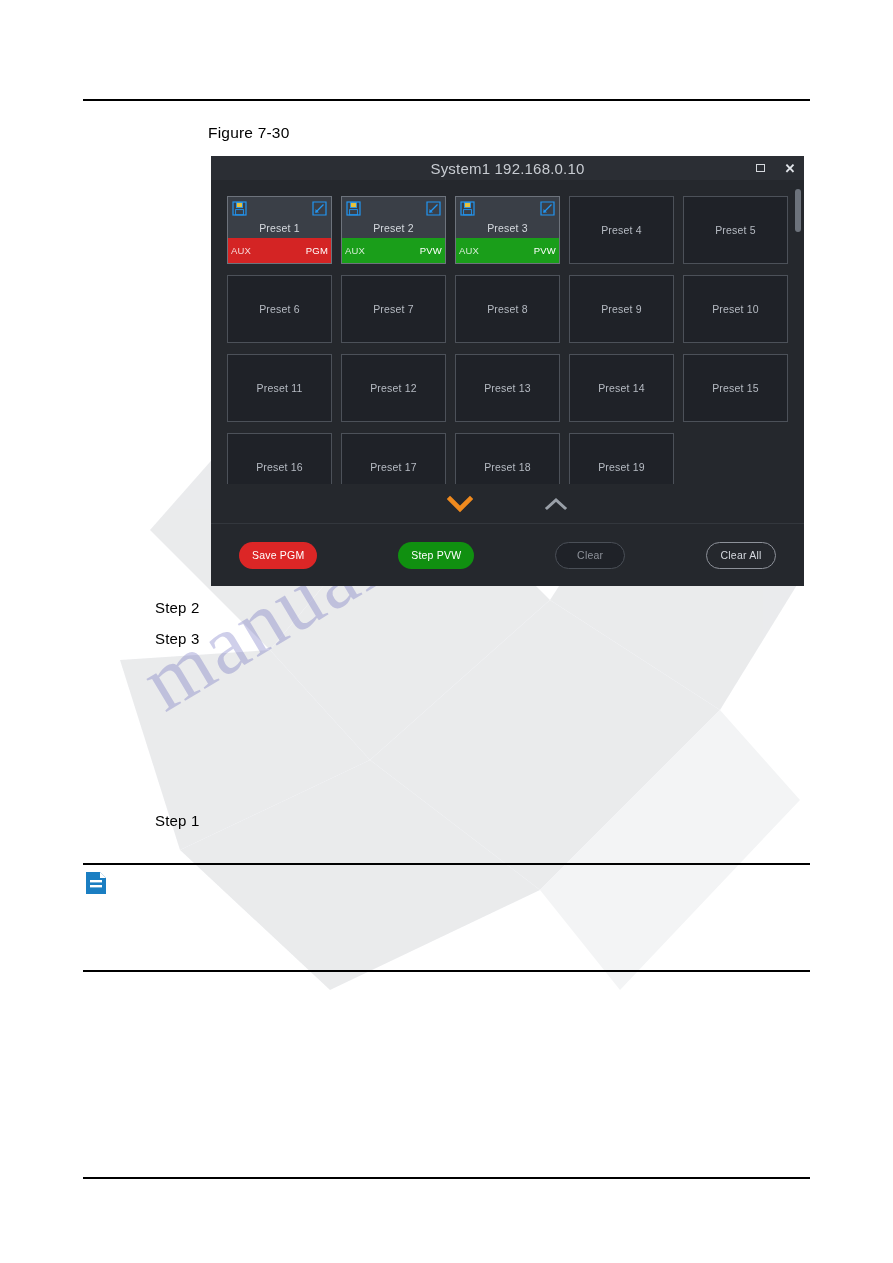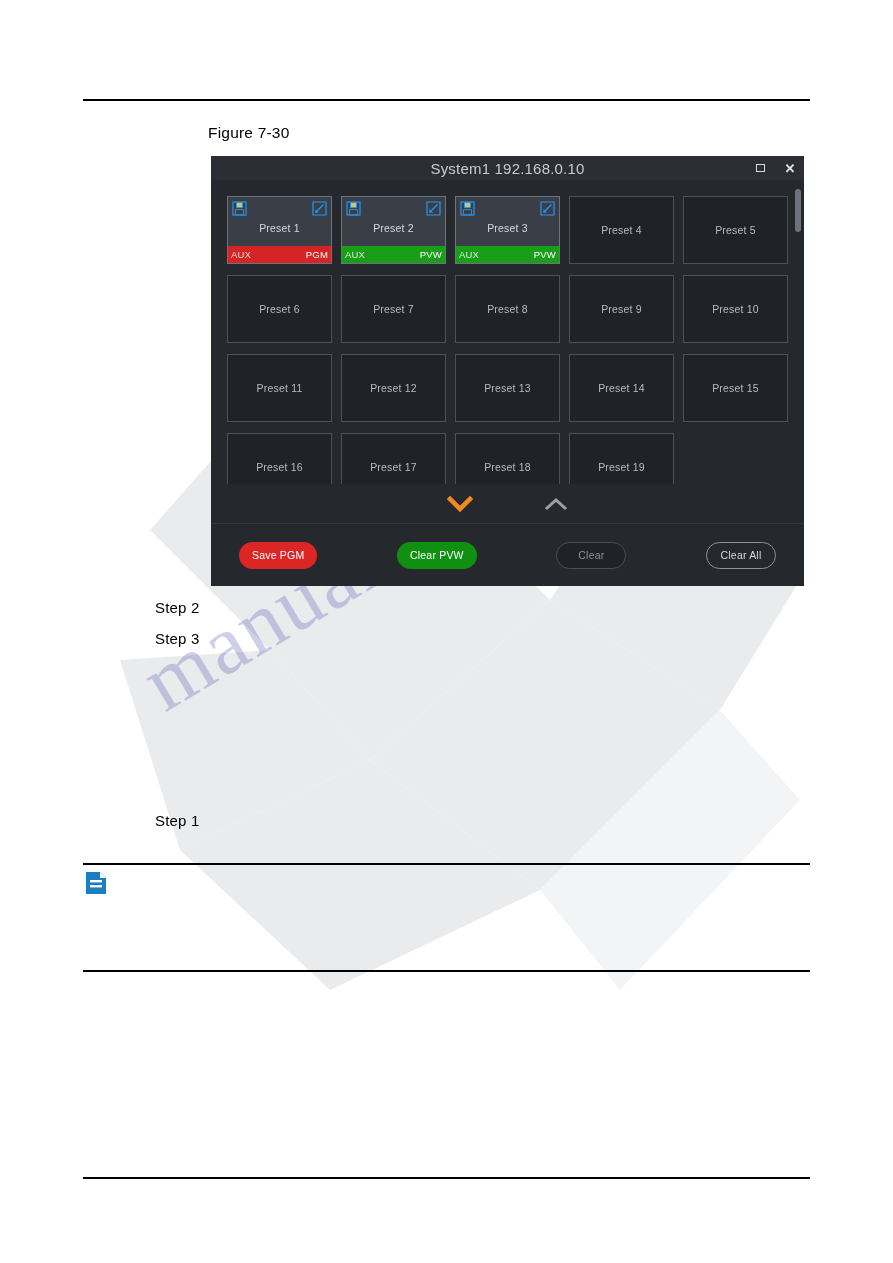--- a/index.html
+++ b/index.html
@@ -204,21 +204,21 @@
   }
   .card-icon.save-icon { left: 4px; }
   .card-icon.edit-icon { right: 4px; }
 
   
   .preset-status {
     position: absolute;
     left: 0;
     right: 0;
     bottom: 0;
-    height: 17px;
+    height: 25px;
     display: flex;
     align-items: center;
     justify-content: space-between;
     padding: 0 3px;
     font-size: 9.5px;
     color: #ffffff;
     letter-spacing: .2px;
   }
   .preset-status.pgm { background: #d42424; }
   .preset-status.pvw { background: #1a9e1a; }
@@ -457,20 +457,20 @@
         <path d="M3 5 L13 15 L23 5" stroke="#f08a1e" stroke-width="4.6" fill="none" stroke-linecap="square"></path>
       </svg>
       <svg class="chevron" viewBox="0 0 26 20">
         <path d="M4 14 L13 6 L22 14" stroke="#9aa0a8" stroke-width="3" fill="none" stroke-linecap="square"></path>
       </svg>
     </div>
 
     <div id="footer-bar">
       <div id="footer-buttons">
         <div class="pill-btn" id="save-pgm-button">Save PGM</div>
-        <div class="pill-btn" id="save-pvw-button">Clear PVW</div>
+        <div class="pill-btn" id="save-pvw-button">Step PVW</div>
         <div class="pill-btn" id="clear-button">Clear</div>
         <div class="pill-btn" id="clear-all-button">Clear All</div>
       </div>
     </div>
 
   </div>
 </div>
 
 </body></html>

